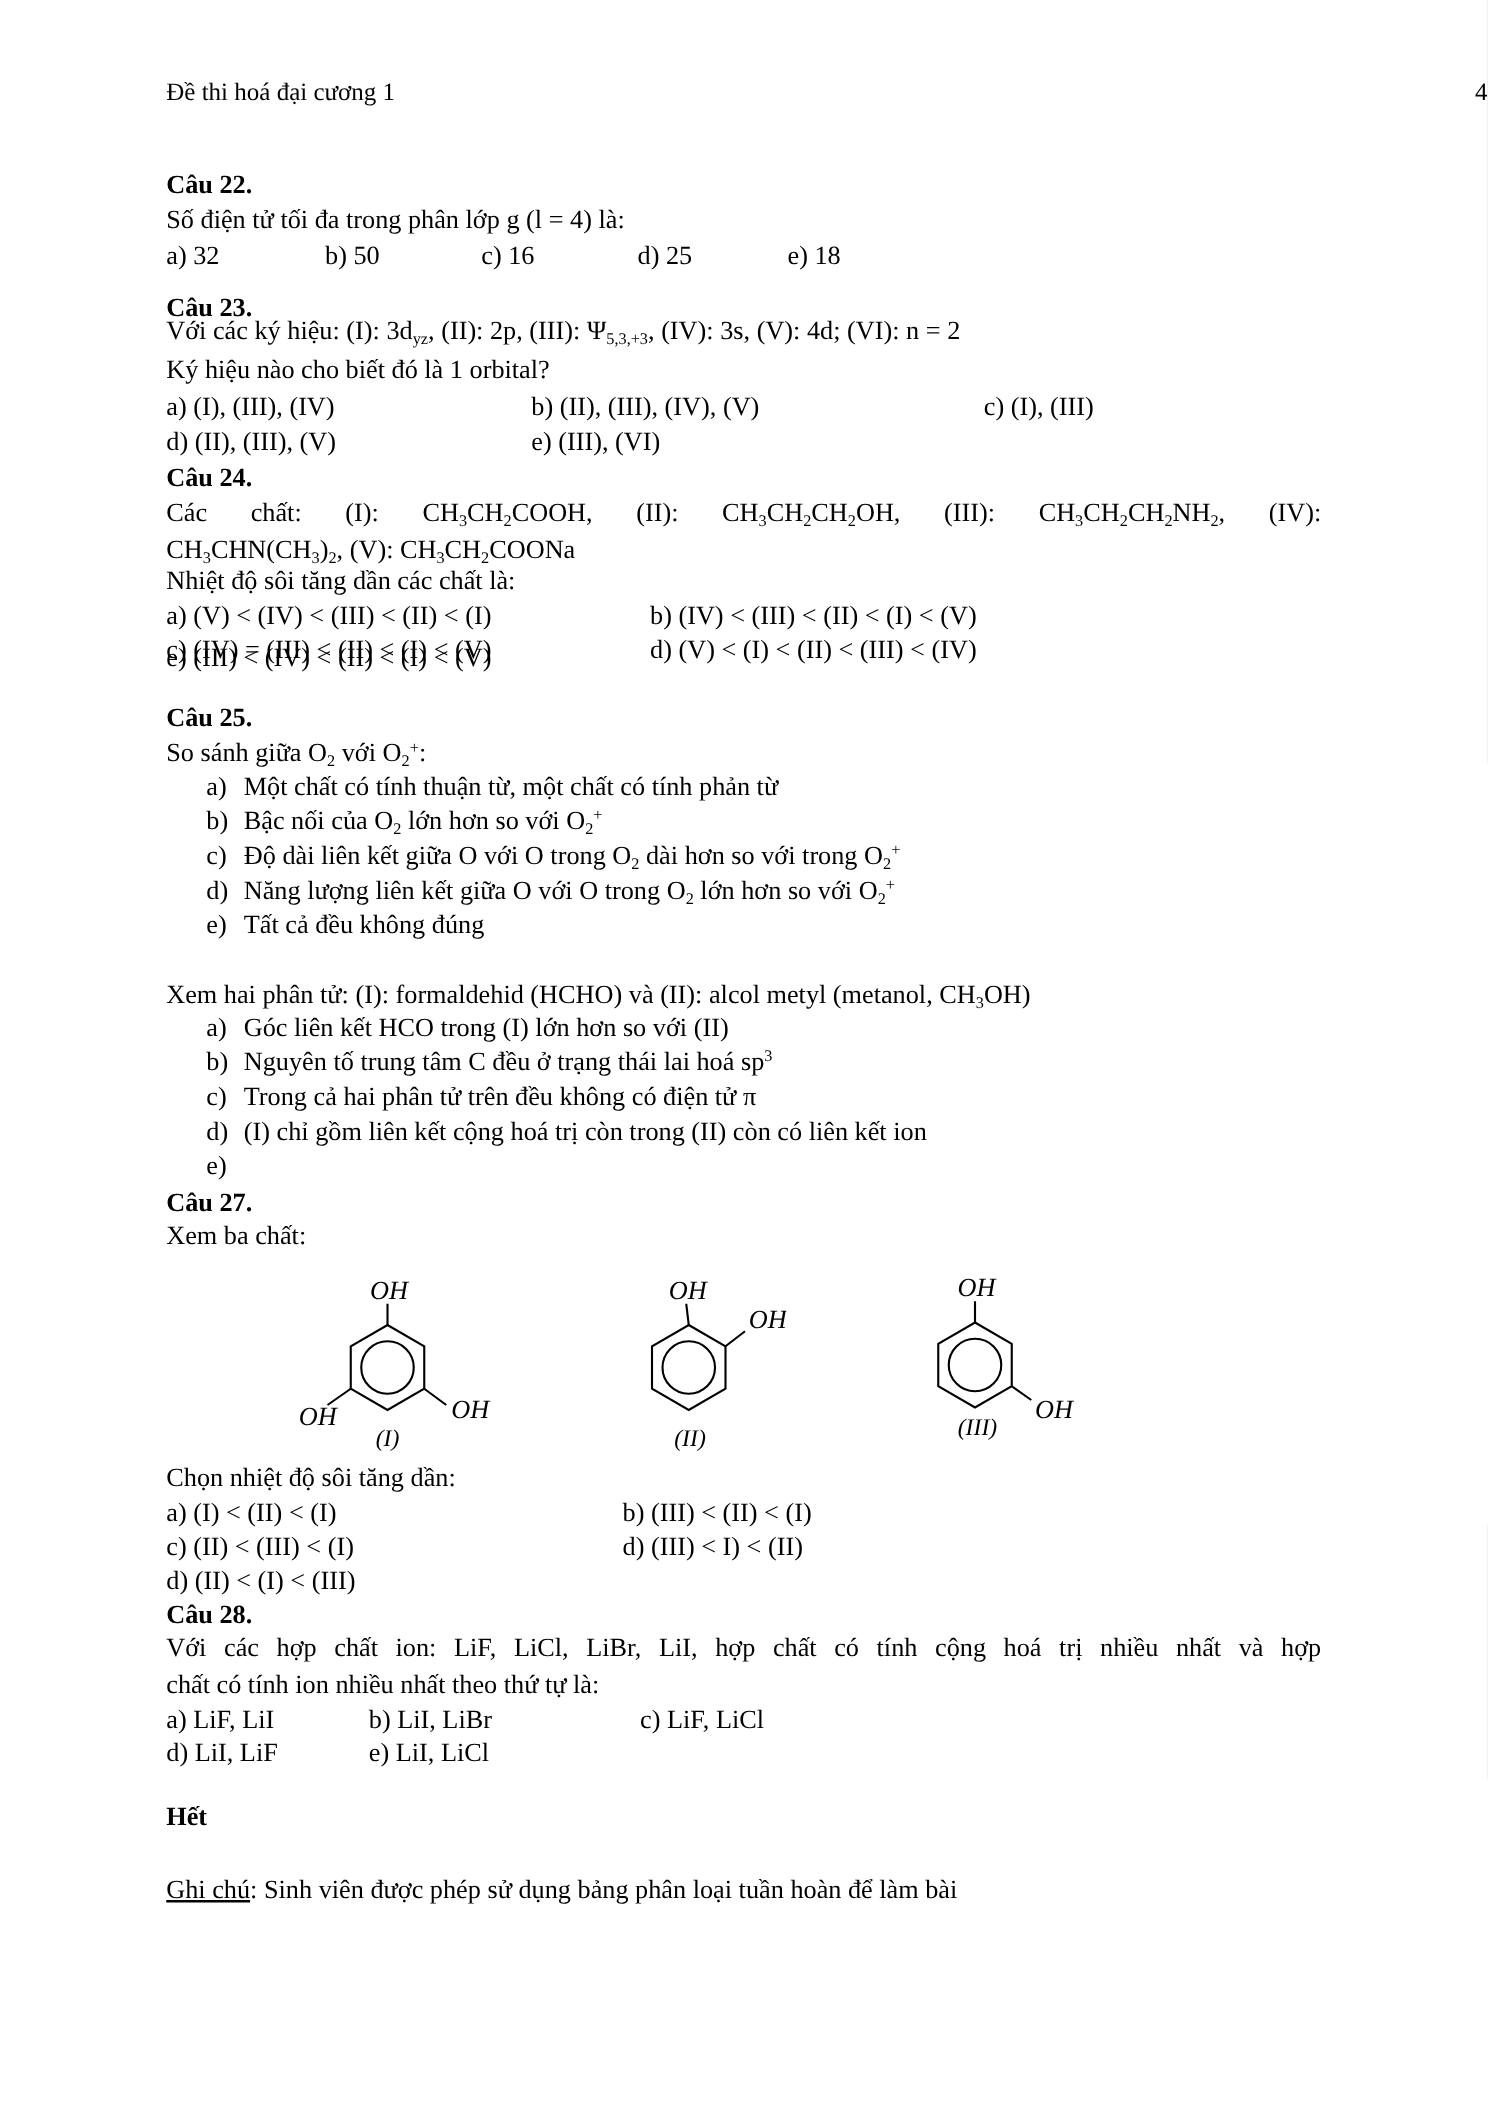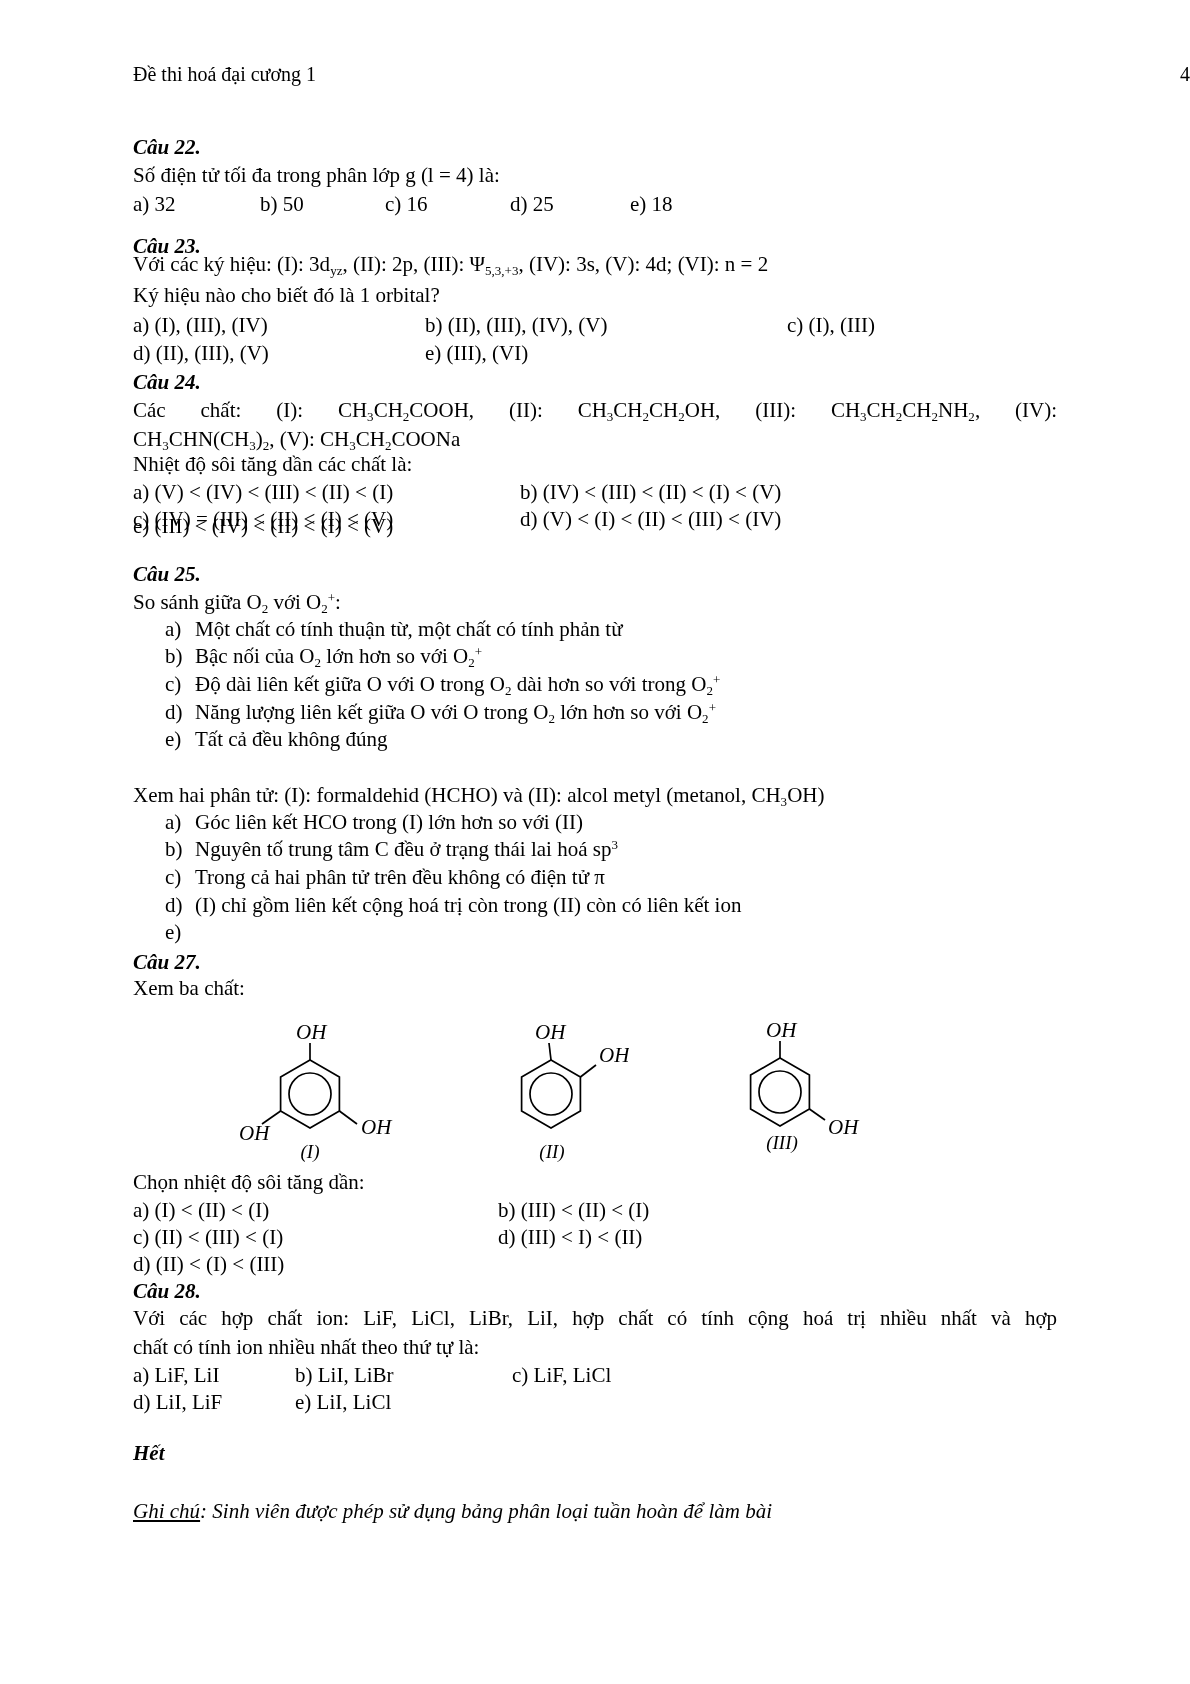--- a/index.html
+++ b/index.html
@@ -8,34 +8,34 @@
     width:1190px;height:1684px;
     margin:0 auto;
     background:#ffffff;
     color:#000;
     font-family:"Liberation Serif","DejaVu Serif",serif;
     font-size:21px;
     overflow:hidden;
   }
   .ln{position:absolute;left:133px;width:924px;line-height:29px;white-space:nowrap;}
   .wrapln{white-space:normal;}
-  .title{font-weight:bold;font-style:italic;}
+  .title{font-weight:bold;}
   .just{white-space:normal;text-align:justify;text-align-last:justify;}
   .center{text-align:left;}
   .hdr{font-size:20px;}
   sub{font-size:62%;line-height:0;vertical-align:baseline;position:relative;top:0.28em;}
   sup{font-size:62%;line-height:0;vertical-align:baseline;position:relative;top:-0.55em;}
   .col{display:inline-block;vertical-align:top;}
   .item{padding-left:62px;}
   .item .letter{position:absolute;left:32px;}
   .struct{position:absolute;}
   .struct .geom{stroke:#000;stroke-width:1.7;fill:none;}
   .oh{font-style:italic;font-size:21px;fill:#000;font-family:"Liberation Serif","DejaVu Serif",serif;}
   .slabel{position:absolute;text-align:center;font-style:italic;font-size:19px;line-height:22px;}
-  .note{font-style:italic;}
+  .note{}
   .note .ulabel{text-decoration:underline;}
   .pageno{position:absolute;left:1000px;width:57px;text-align:right;}
 </style>
 </head>
 <body>
 
 <div class="page">
 
   <div class="ln hdr" style="top:60px"><span>Đề thi hoá đại cương 1</span><span class="pageno">4</span></div>
 

